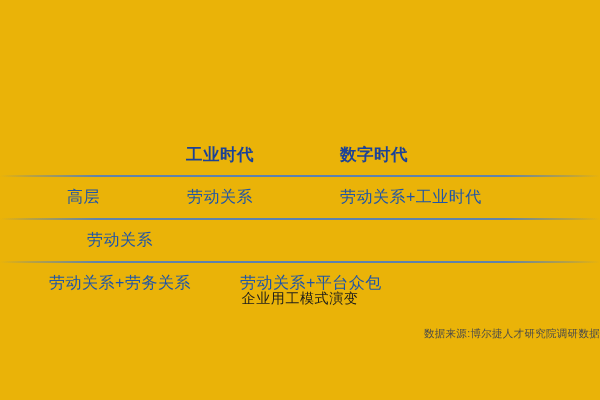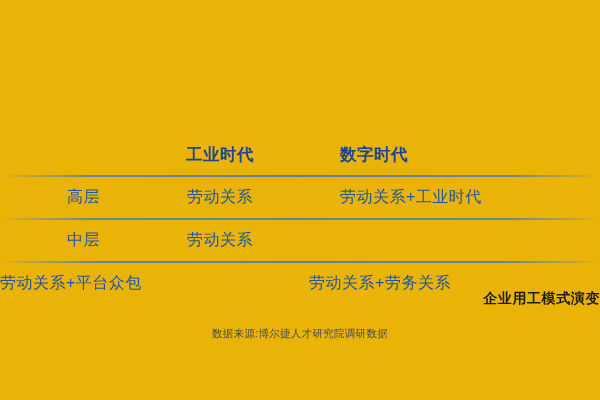--- a/index.html
+++ b/index.html
@@ -98,33 +98,33 @@
       rgba(91,129,176,0.0) 100%
     );
   }
 
   
   .caption-title {
     position: absolute;
     left: 0;
     top: 290px;
     width: 600px;
-    text-align: right;
+    text-align: center;
     font-size: 14px;
-    font-weight: bold;
+    font-weight: normal;
     color: #1c1c1c;
     letter-spacing: 0.6px;
   }
 
   .caption-source {
     position: absolute;
     left: 0;
     top: 327px;
     width: 600px;
-    text-align: center;
+    text-align: right;
     font-size: 10.5px;
     font-weight: normal;
     color: #4a4a4a;
     letter-spacing: 0.3px;
   }
 </style>
 </head>
 <body>
 
 <div id="canvas">
@@ -141,29 +141,28 @@
 
     <div class="row data-row">
       <div class="cell col-label">高层</div>
       <div class="cell col-industrial">劳动关系</div>
       <div class="cell col-digital">劳动关系+工业时代</div>
     </div>
 
     <div class="divider"></div>
 
     <div class="row data-row">
-      <div class="cell col-label">中层</div>
       <div class="cell col-industrial">劳动关系</div>
     </div>
 
     <div class="divider"></div>
 
     <div class="row data-row">
+      <div class="cell col-industrial">劳动关系+劳务关系</div>
       <div class="cell col-digital">劳动关系+平台众包</div>
-      <div class="cell col-industrial">劳动关系+劳务关系</div>
     </div>
 
   </div>
 
   <div class="caption-title">企业用工模式演变</div>
 
   <div class="caption-source">数据来源:博尔捷人才研究院调研数据</div>
 
 </div>
 

